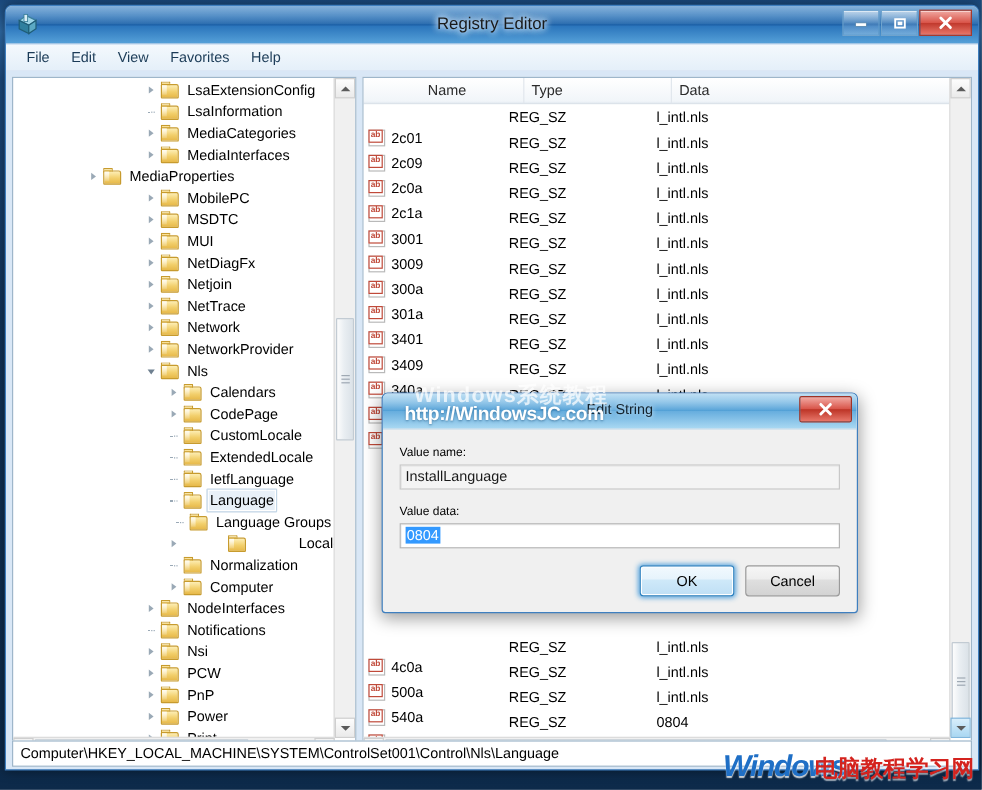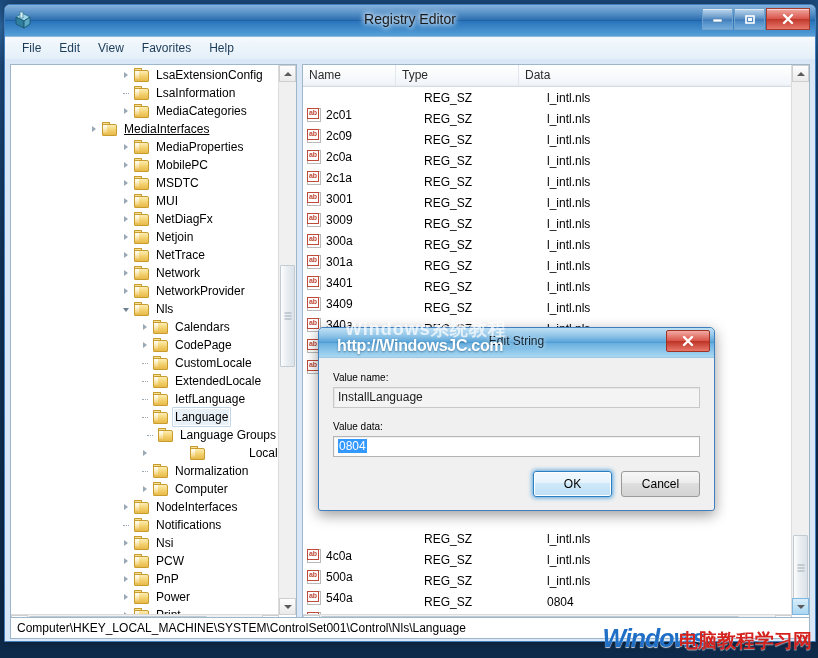--- a/index.html
+++ b/index.html
@@ -123,21 +123,21 @@
   
   #list-head{
     position:absolute;left:0;top:0;right:17px;height:21px;
     background:linear-gradient(180deg,#ffffff,#f1f5f9 92%,#e2e9f0);
     border-bottom:1px solid #d5dde5;display:flex;font-size:12px;color:#2b2b2b;
   }
   .hcell{
     position:relative;line-height:21px;padding-left:6px;
     border-right:1px solid #e1e7ed;box-sizing:border-box;
   }
-  #lh-name{width:93px;}
+  #lh-name{width:134px;text-align:center;}
   #lh-type{width:123px;}
   #lh-data{flex:1;border-right:none;}
   #list-body{
     position:absolute;left:0;top:22px;right:17px;bottom:17px;overflow:hidden;
     background:#fff;
   }
   .lrow{height:21px;display:flex;align-items:center;font-size:12px;color:#000;}
   .lrow .c-name{width:115px;display:flex;align-items:center;padding-left:4px;box-sizing:border-box;margin-top:34px;}
   .lrow .c-type{width:123px;padding-left:6px;box-sizing:border-box;}
   .lrow .c-data{flex:1;padding-left:6px;box-sizing:border-box;}
@@ -353,32 +353,32 @@
                   <span class="exp">
                     <span class="tri-c"></span>
                   </span>
                   <span class="fold">
                     <span class="ftab"></span>
                     <span class="fbody"></span>
                     <span class="fshine"></span>
                   </span>
                   <span class="lbl">MediaCategories</span>
                 </div>
-                <div class="tnode" style="padding-left: 76px; text-decoration: underline;">
+                <div class="tnode" style="padding-left: 108px;">
                   <span class="exp">
                     <span class="tri-c"></span>
                   </span>
                   <span class="fold">
                     <span class="ftab"></span>
                     <span class="fbody"></span>
                     <span class="fshine"></span>
                   </span>
                   <span class="lbl">MediaInterfaces</span>
                 </div>
-                <div class="tnode" style="padding-left: 108px; text-align: right;">
+                <div class="tnode" style="padding-left: 60px; text-align: right;">
                   <span class="exp">
                     <span class="tri-c"></span>
                   </span>
                   <span class="fold">
                     <span class="ftab"></span>
                     <span class="fbody"></span>
                     <span class="fshine"></span>
                   </span>
                   <span class="lbl">MediaProperties</span>
                 </div>

